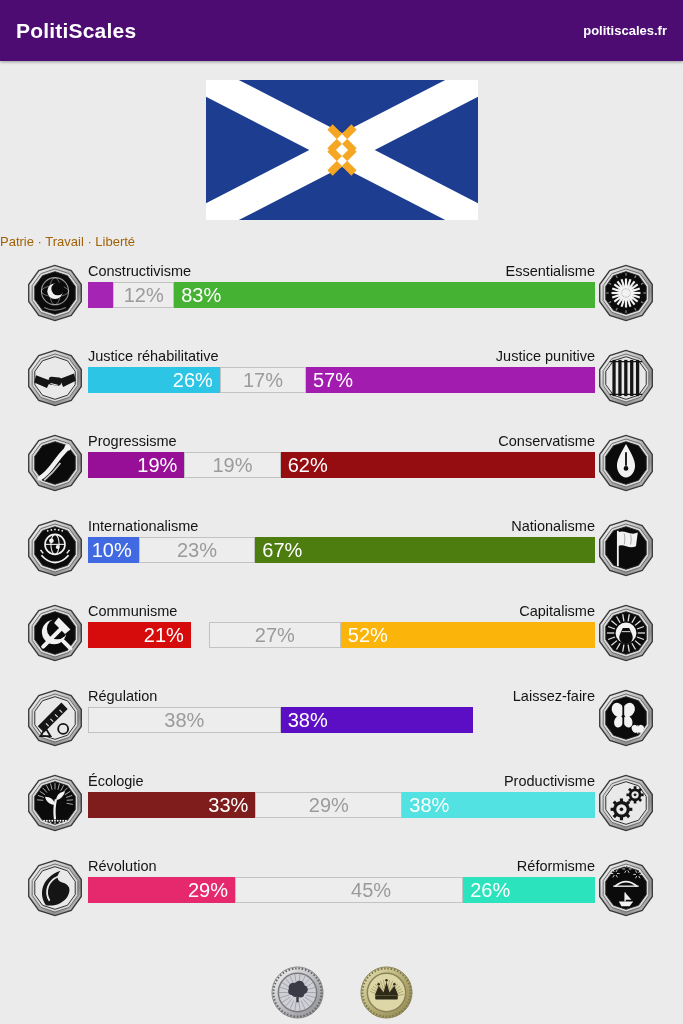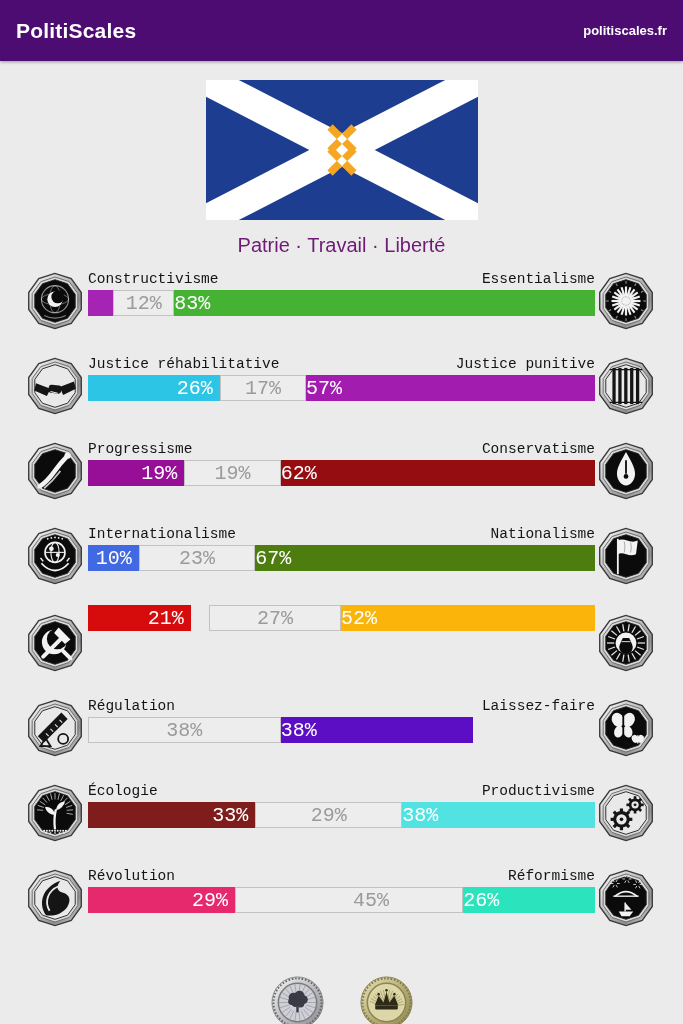--- a/index.html
+++ b/index.html
@@ -15,38 +15,38 @@
     display:flex;align-items:center;justify-content:space-between;
     padding:12px 16px;box-shadow:0 1px 3px rgba(0,0,0,.35);
     position:relative;z-index:5;
   }
   .header .title{font-size:21px;font-weight:bold;letter-spacing:.2px;}
   .header .site{font-size:13px;font-weight:bold;text-decoration:none;color:#fff;}
   
   .flag-wrap{display:flex;justify-content:center;margin-top:19px;}
   .flag-wrap svg{display:block;}
   .motto{
-    text-align:center;font-size:20px;color:#701a75;
+    text-align:left;font-size:13px;color:#a16207;
     margin-top:14px;margin-bottom:6px;
   }
   
   .axes{margin-top:4px;}
-  .axis-row{position:relative;height:85px;font-family:Liberation Mono, monospace;}
+  .axis-row{position:relative;height:85px;}
   .axis-labels{
     margin:0 88px;padding-top:7px;height:18px;
     display:flex;justify-content:space-between;
     font-size:14.5px;color:#141414;line-height:18px;
   }
   .axis-bar{
     margin:2px 88px 0 88px;height:26px;display:flex;
   }
   .seg{height:100%;display:flex;align-items:center;box-sizing:border-box;
        font-size:20px;color:#fff;overflow:hidden;white-space:nowrap;}
   .seg.left{justify-content:flex-end;padding-right:7px;}
-  .seg.right{justify-content:flex-start;padding-left:0;}
+  .seg.right{justify-content:flex-start;padding-left:7px;}
   .seg.neutral{
     justify-content:center;background:#ededed;border:1px solid #c2c2c2;
     color:#9b9b9b;
   }
   .axis-icon{position:absolute;top:9px;width:58px;height:58px;}
   .axis-icon.left-icon{left:26px;}
   .axis-icon.right-icon{right:28px;}
   .axis-icon svg{display:block;}
   
   .badges{display:flex;justify-content:center;gap:34px;margin-top:30px;}
@@ -292,20 +292,24 @@
     <polygon points="32.0,5.5 16.4,10.6 6.8,23.8 6.8,40.2 16.4,53.4 32.0,58.5 47.6,53.4 57.2,40.2 57.2,23.8 47.6,10.6" fill="#d8d8d8" stroke="#666" stroke-width="1"></polygon>
     <polygon points="32.0,8.5 18.2,13.0 9.7,24.7 9.7,39.3 18.2,51.0 32.0,55.5 45.8,51.0 54.3,39.3 54.3,24.7 45.8,13.0" fill="#0b0b0b" stroke="#222" stroke-width="1"></polygon>
     <line x1="23" y1="13" x2="23" y2="52" stroke="#f2f2f2" stroke-width="2"></line>
     <path d="M23,15 C30,11 36,19 45,15 L43,30 C35,34 29,26 23,30 Z" fill="#f2f2f2"></path>
     <path d="M30,16 C31,20 31,24 30,28" stroke="#0b0b0b" stroke-width="1" fill="none" opacity=".35"></path>
     <path d="M37,17 C38,21 38,24 37,28" stroke="#0b0b0b" stroke-width="1" fill="none" opacity=".35"></path>
         </svg>
       </div>
     </div>
     <div class="axis-row">
+      <div class="axis-labels">
+        <span>Communisme</span>
+        <span>Capitalisme</span>
+      </div>
       <div class="axis-bar">
         <div class="seg left" style="width: 21%; background: rgb(214, 11, 11);">21%</div>
         <div class="seg neutral" style="width: 27%; margin-left: 18px;">27%</div>
         <div class="seg right" style="width: 52%; background: rgb(251, 180, 10);">52%</div>
       </div>
       <div class="axis-icon left-icon">
         <svg viewBox="0 0 64 64" width="58" height="58">
     <polygon points="32.0,1.5 14.1,7.3 3.0,22.6 3.0,41.4 14.1,56.7 32.0,62.5 49.9,56.7 61.0,41.4 61.0,22.6 49.9,7.3" fill="url(#metalGrad)" stroke="#3a3a3a" stroke-width="1.5"></polygon>
     <polygon points="32.0,5.5 16.4,10.6 6.8,23.8 6.8,40.2 16.4,53.4 32.0,58.5 47.6,53.4 57.2,40.2 57.2,23.8 47.6,10.6" fill="#d8d8d8" stroke="#666" stroke-width="1"></polygon>
     <polygon points="32.0,8.5 18.2,13.0 9.7,24.7 9.7,39.3 18.2,51.0 32.0,55.5 45.8,51.0 54.3,39.3 54.3,24.7 45.8,13.0" fill="#0b0b0b" stroke="#222" stroke-width="1"></polygon>

